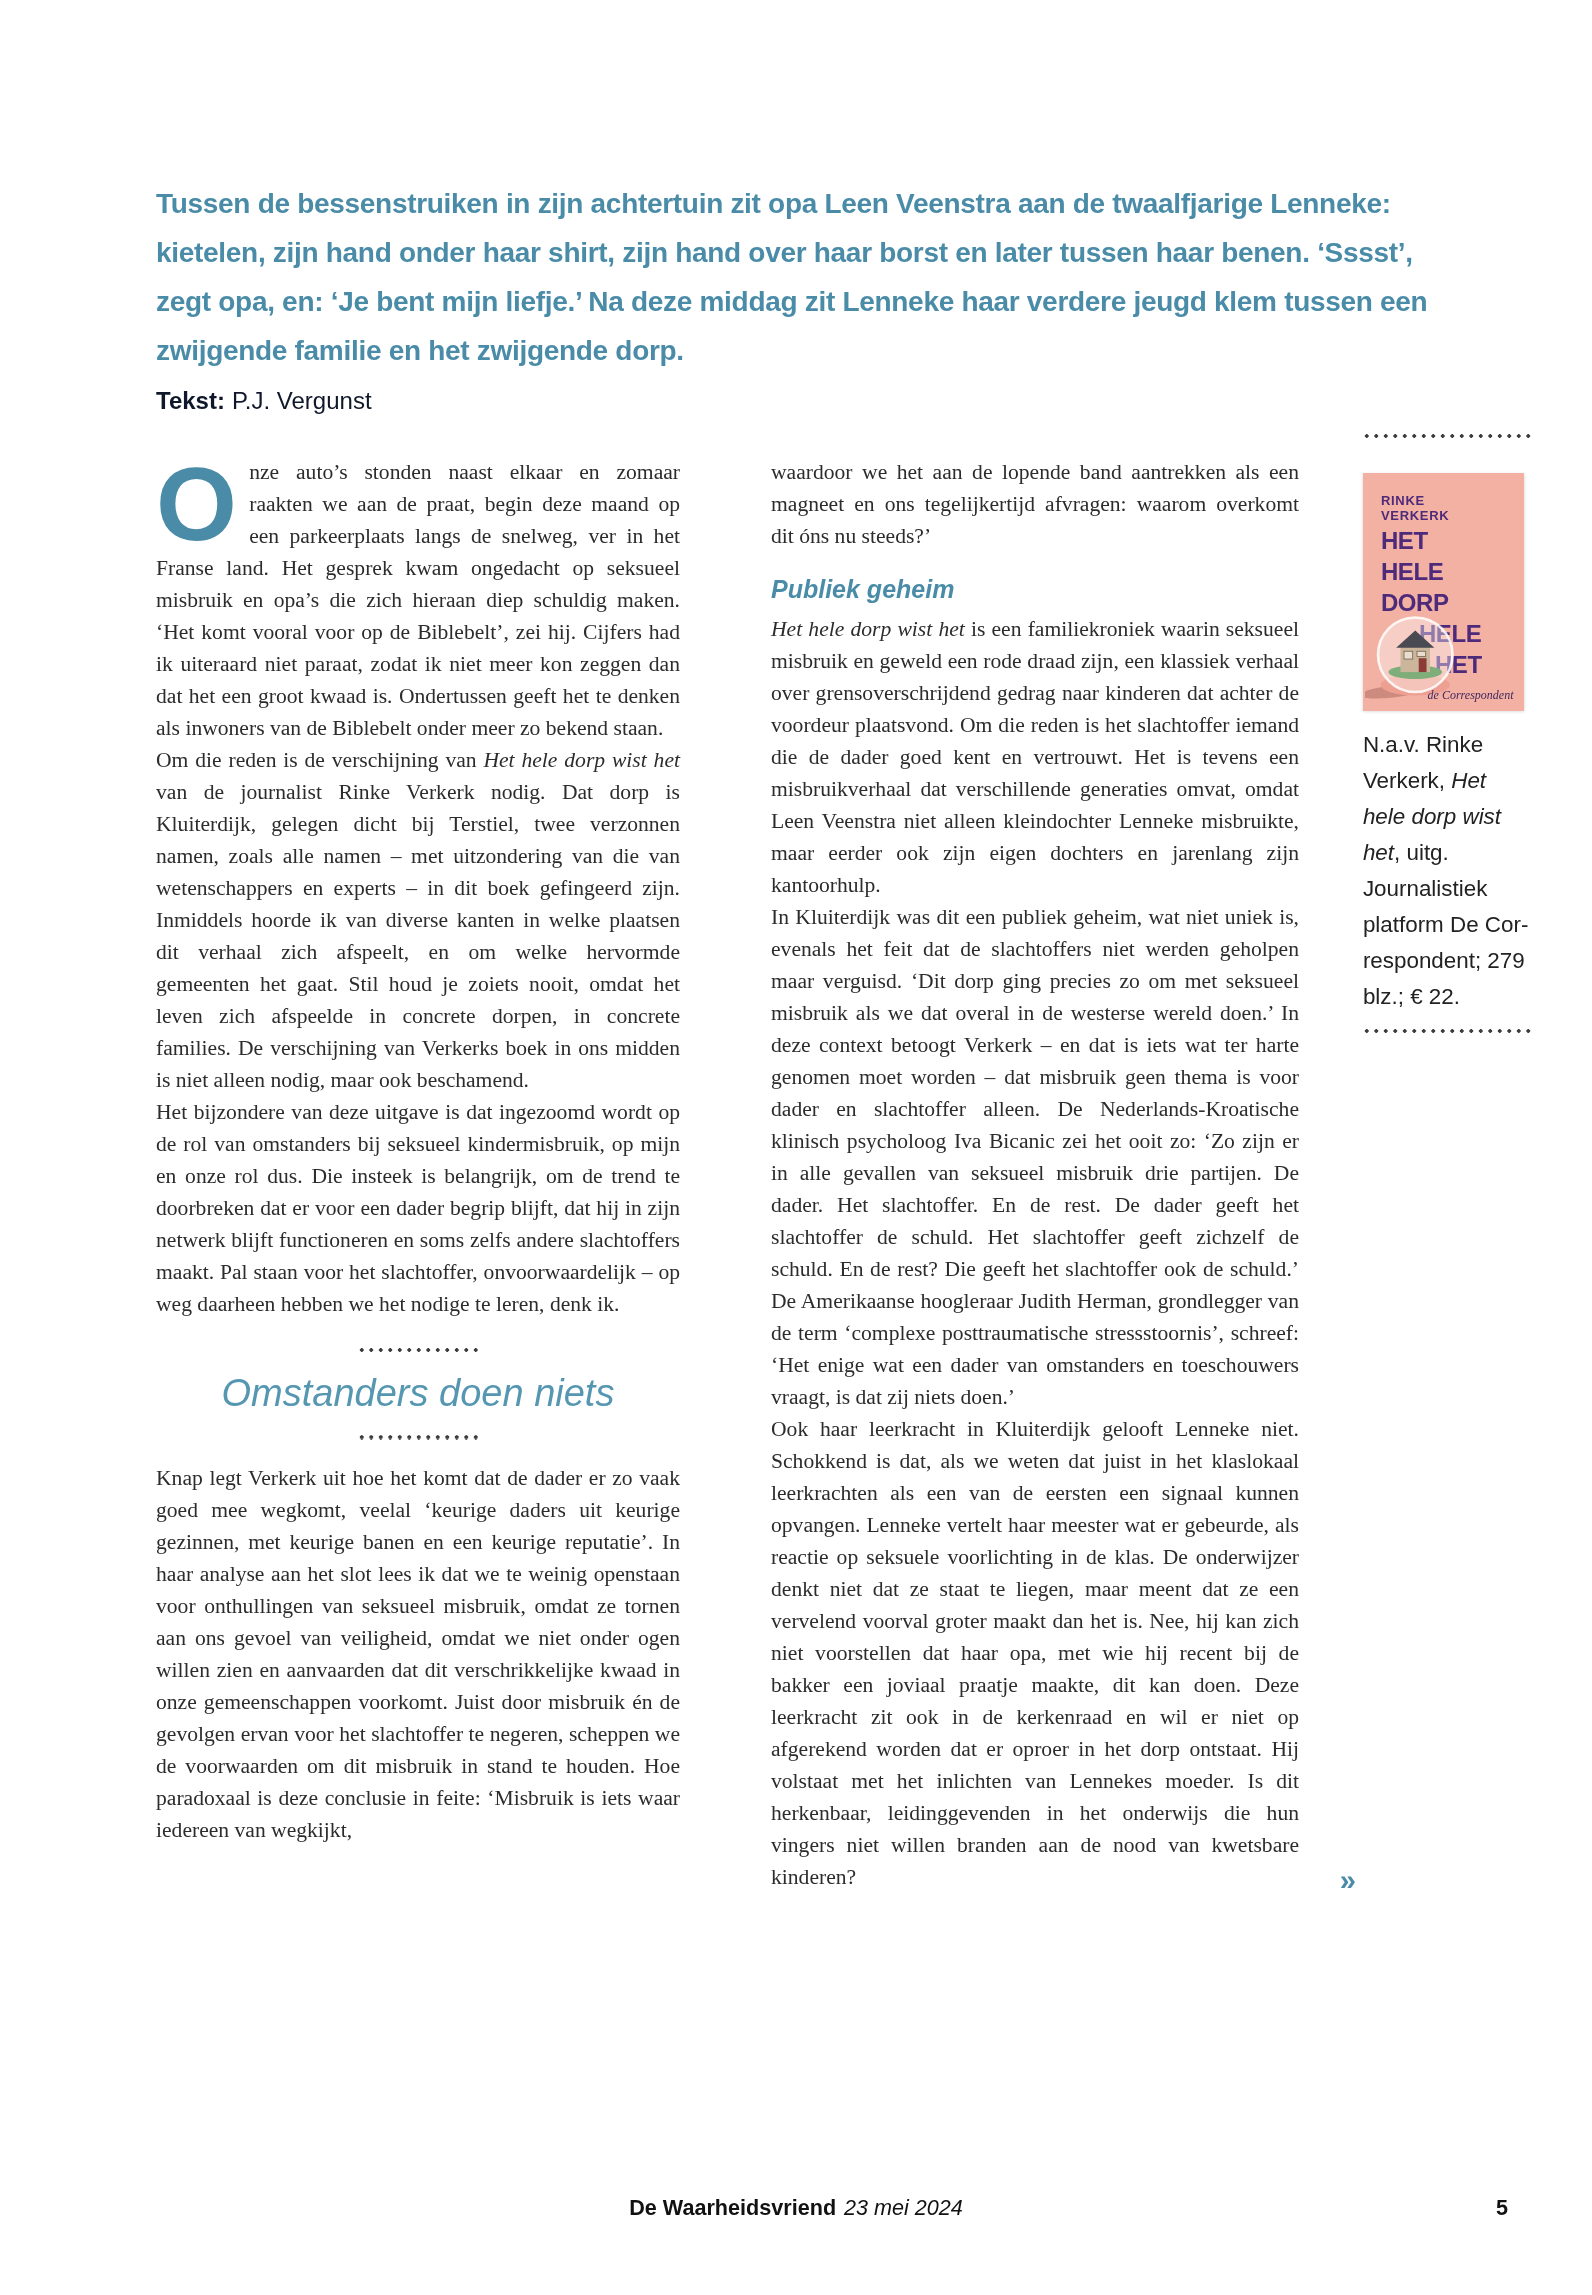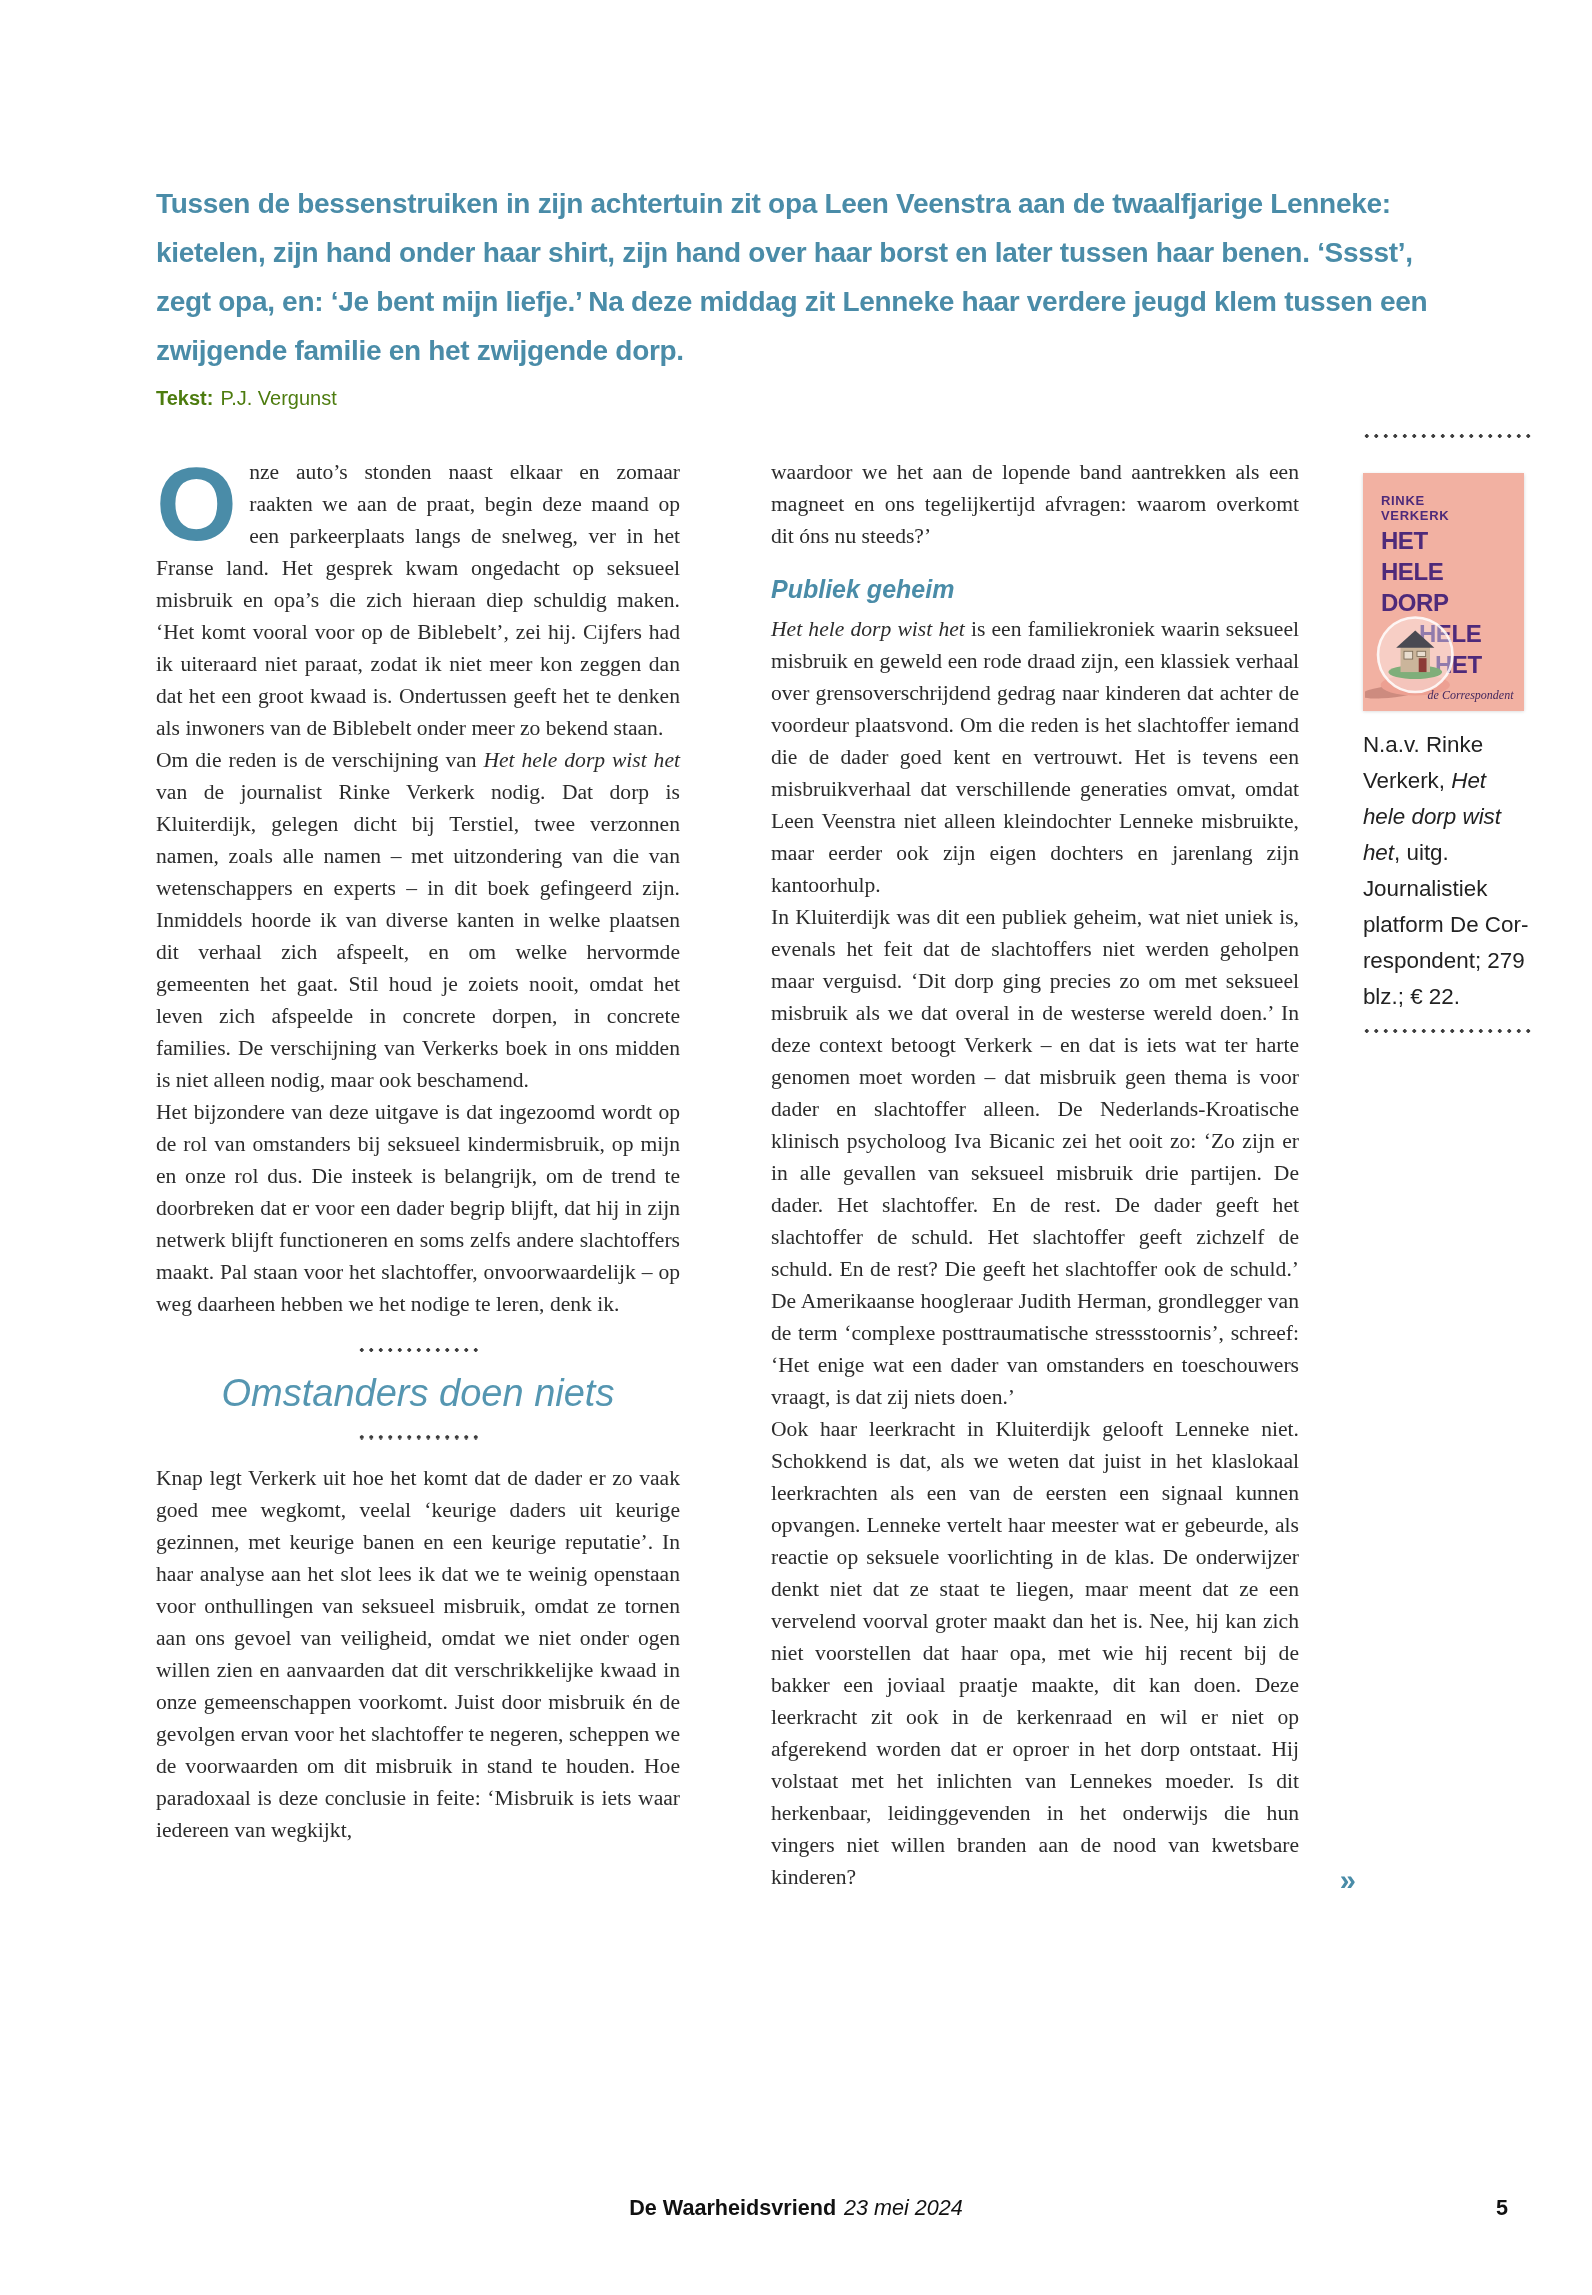--- a/index.html
+++ b/index.html
@@ -17,21 +17,21 @@
 
   
   .intro{
     position:absolute;left:156px;top:179px;width:1303px;
     font-family:"Liberation Sans", sans-serif;font-weight:700;
     font-size:28px;line-height:49px;letter-spacing:-0.3px;
     color:var(--accent);
   }
   .byline{
     position:absolute;left:156px;top:387px;
-    font-family:"Liberation Sans", sans-serif;font-size:20px;color:#4d7c0f;
+    font-family:"Liberation Sans", sans-serif;font-size:24px;color:#0f172a;
   }
   .byline .lbl{font-weight:700;margin-right:7px;}
 
   
   .col{position:absolute;top:456px;font-size:21.6px;line-height:32px;text-align:justify;hyphens:auto;color:var(--ink);}
   .col1{left:156px;width:524px;}
   .col2{left:771px;width:528px;}
   .body-p{margin:0;}
   .dropcap{
     float:left;

